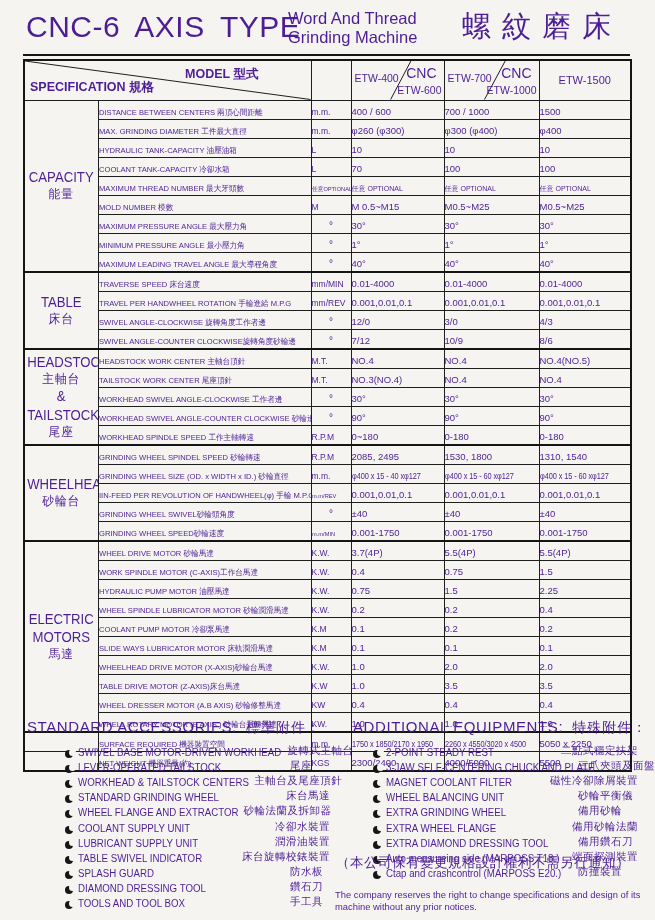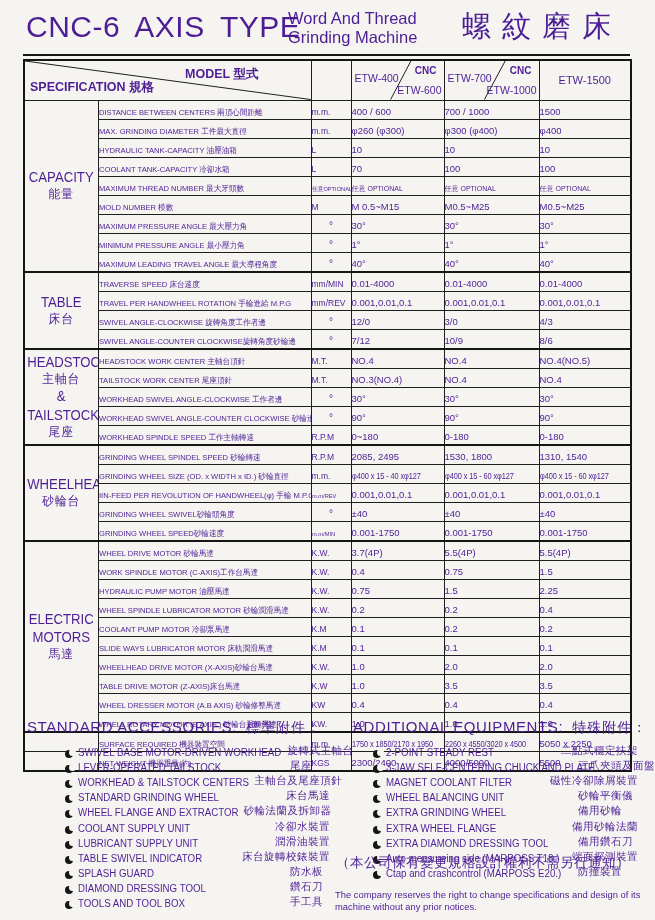--- a/index.html
+++ b/index.html
@@ -17,21 +17,21 @@
   table.spec th,table.spec td{border:1px solid #1e1e1e;padding:0;overflow:hidden;vertical-align:middle;}
   thead tr{height:40px;}
   tbody tr{height:17.5px;}
   tbody tr.sec-start td{border-top:2px solid #151515;}
   .spec-cell{position:relative;}
   .diag{position:absolute;left:0;top:0;width:100%;height:100%;}
   .model-label{position:absolute;right:52px;top:5px;font-size:12.5px;white-space:nowrap;}
   .spec-label{position:absolute;left:5px;bottom:4px;font-size:12.5px;white-space:nowrap;}
   .model-cell{position:relative;font-weight:400;}
   .m-tl{position:absolute;left:3px;top:11px;font-size:10.5px;white-space:nowrap;}
-  .m-tr{position:absolute;right:7px;top:4px;font-size:10px;white-space:nowrap;font-weight:bold;}
+  .m-tr{position:absolute;right:7px;top:4px;font-size:14px;white-space:nowrap;}
   .m-br{position:absolute;right:2px;bottom:4px;font-size:10.5px;white-space:nowrap;}
   .single{text-align:center;font-size:11px;font-weight:400;}
   td .t{display:inline-block;white-space:nowrap;}
   td.label{padding-left:4px;}
   td.label .t{font-size:8px;transform:scaleX(.95);transform-origin:0 50%;}
   td.unit{padding-left:3px;}
   td.unit .t{font-size:8.5px;}
   td.unit.deg{text-align:center;padding-left:0;}
   td.unit.deg .t{font-size:10px;}
   td.unit.tinyu .t{font-size:6.2px;transform:scaleX(.92);transform-origin:0 50%;}

